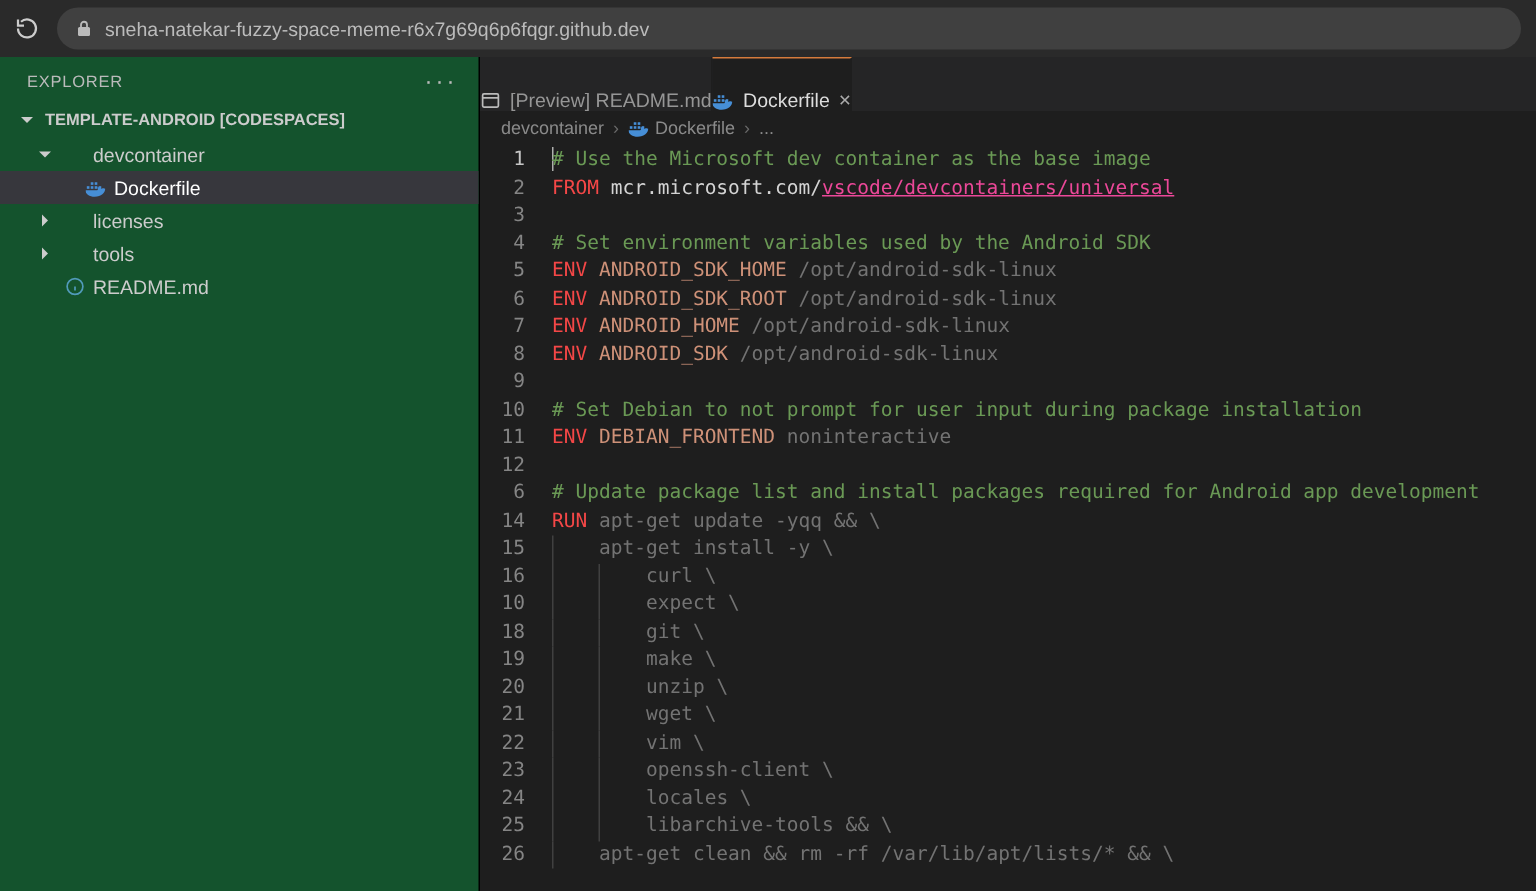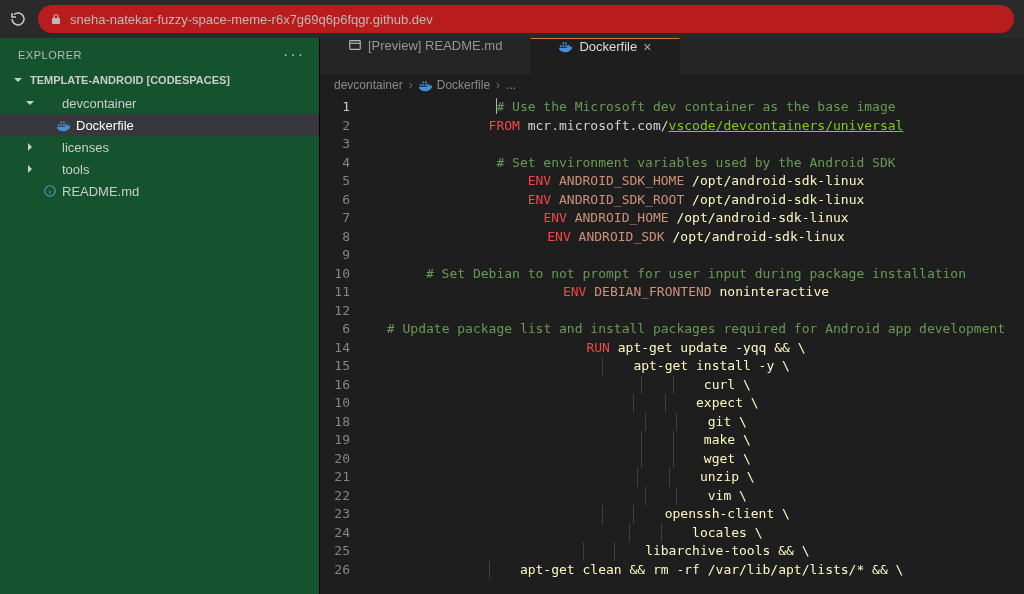--- a/index.html
+++ b/index.html
@@ -1,60 +1,60 @@
 <!DOCTYPE html>
 <html><head>
 <meta charset="utf-8">
 <style>
 * { margin:0; padding:0; box-sizing:border-box; }
 body { background:#1e1e1e; color:#ccc; font-family:-apple-system,BlinkMacSystemFont,"Segoe UI",sans-serif; font-size:13px; overflow:hidden; width:1024px; height:594px; }
 
 
 .addr-bar { height:38px; background:#2a2a2a; display:flex; align-items:center; padding:0 10px; gap:12px; }
 .addr-bar .reload { color:#ccc; cursor:pointer; }
-.addr-url { flex:1; background:#b91c1c; border-radius:16px; height:28px; display:flex; align-items:center; padding:0 12px; gap:8px; color:#bbb; }
+.addr-url { flex:1; background:#404040; border-radius:16px; height:28px; display:flex; align-items:center; padding:0 12px; gap:8px; color:#bbb; }
 .addr-url .lock { color:#bbb; font-size:12px; }
 
 .workbench { display:flex; height:calc(594px - 38px); }
 
 
 .sidebar { width:320px; background:#14532d; color:#ccc; display:flex; flex-direction:column; border-right:1px solid #000; }
 .sb-header { display:flex; justify-content:space-between; align-items:center; padding:8px 14px 6px 18px; color:#bbb; font-size:11px; letter-spacing:0.5px; }
 .sb-header .dots { color:#bbb; font-size:16px; letter-spacing:2px; cursor:pointer; }
 .sb-repo { padding:4px 14px 4px 12px; font-weight:700; font-size:11px; color:#ccc; display:flex; align-items:center; gap:4px; }
 .sb-tree { padding-top:2px; }
 .tree-row { display:flex; align-items:center; height:22px; padding-left:14px; gap:4px; cursor:pointer; font-size:13px; color:#ccc; }
 .tree-row.depth1 { padding-left:24px; }
 .tree-row.depth2 { padding-left:38px; }
 .tree-row.active { background:#37373d; color:#fff; }
 .twisty { width:14px; text-align:center; color:#ccc; }
 .file-icon { width:16px; display:inline-flex; justify-content:center; }
 
 
 .editor-col { flex:1; display:flex; flex-direction:column; background:#1e1e1e; }
 .tabs { display:flex; height:36px; background:#252526; }
-.tab { display:flex; align-items:flex-start; gap:6px; padding:0 28px; color:#969696; font-size:13px; cursor:pointer; border-right:1px solid #1e1e1e; }
+.tab { display:flex; align-items:flex-end; gap:6px; padding:0 0; color:#969696; font-size:13px; cursor:pointer; border-right:1px solid #1e1e1e; }
 .tab.active { background:#1e1e1e; color:#ddd; border-top:1px solid #d67b3c; }
 .tab .close { color:#aaa; font-size:14px; }
 .crumbs { height:22px; display:flex; align-items:center; gap:6px; padding:0 14px; color:#8a8a8a; font-size:12px; }
 .crumbs .sep { color:#6a6a6a; }
 
 .code { flex:1; overflow:hidden; display:flex; font-family:Menlo,Consolas,monospace; font-size:13px; line-height:18.5px; }
 .gutter { width:48px; text-align:right; color:#858585; padding-right:18px; padding-top:2px; }
 .gutter .ln { height:18.5px; }
 .gutter .ln.cur { color:#c6c6c6; }
-.lines { flex:1; padding-top:2px;text-align:center; }
+.lines { flex:1; padding-top:2px; }
 .line { height:18.5px; white-space:pre; }
 .indent-guide { border-left:1px solid #404040; display:inline-block; height:18.5px; vertical-align:top; margin-right:-1px; }
 
 .c-comment { color:#6a9955; }
 .c-kw { color:#f44747; }
 .c-var { color:#ce9178; }
-.c-path { color:#fef9c3; }
-.c-link { color:#84cc16; text-decoration:underline; }
+.c-path { color:#737373; }
+.c-link { color:#ec4899; text-decoration:underline; }
 .c-plain { color:#d4d4d4; }
 
 .cursor { display:inline-block; width:1px; height:16px; background:#aeafad; vertical-align:text-bottom; margin-right:-1px; }
 
 svg { display:block; }
 </style>
 </head>
 <body>
 
 <div class="addr-bar">
@@ -237,22 +237,22 @@
           <div class="line"><span class="c-comment"># Set Debian to not prompt for user input during package installation</span></div>
           <div class="line"><span class="c-kw">ENV</span><span class="c-var"> DEBIAN_FRONTEND </span><span class="c-path">noninteractive</span></div>
           <div class="line"></div>
           <div class="line"><span class="c-comment"># Update package list and install packages required for Android app development</span></div>
           <div class="line"><span class="c-kw">RUN</span><span class="c-path"> apt-get update -yqq &amp;&amp; \</span></div>
           <div class="line"><span class="indent-guide"></span>    <span class="c-path">apt-get install -y \</span></div>
           <div class="line"><span class="indent-guide"></span>    <span class="indent-guide"></span>    <span class="c-path">curl \</span></div>
           <div class="line"><span class="indent-guide"></span>    <span class="indent-guide"></span>    <span class="c-path">expect \</span></div>
           <div class="line"><span class="indent-guide"></span>    <span class="indent-guide"></span>    <span class="c-path">git \</span></div>
           <div class="line"><span class="indent-guide"></span>    <span class="indent-guide"></span>    <span class="c-path">make \</span></div>
+          <div class="line"><span class="indent-guide"></span>    <span class="indent-guide"></span>    <span class="c-path">unzip \</span></div>
           <div class="line"><span class="indent-guide"></span>    <span class="indent-guide"></span>    <span class="c-path">wget \</span></div>
-          <div class="line"><span class="indent-guide"></span>    <span class="indent-guide"></span>    <span class="c-path">unzip \</span></div>
           <div class="line"><span class="indent-guide"></span>    <span class="indent-guide"></span>    <span class="c-path">vim \</span></div>
           <div class="line"><span class="indent-guide"></span>    <span class="indent-guide"></span>    <span class="c-path">openssh-client \</span></div>
           <div class="line"><span class="indent-guide"></span>    <span class="indent-guide"></span>    <span class="c-path">locales \</span></div>
           <div class="line"><span class="indent-guide"></span>    <span class="indent-guide"></span>    <span class="c-path">libarchive-tools &amp;&amp; \</span></div>
           <div class="line"><span class="indent-guide"></span>    <span class="c-path">apt-get clean &amp;&amp; rm -rf /var/lib/apt/lists/* &amp;&amp; \</span></div>
         </div>
     </div>
   </div>
 </div>
 

